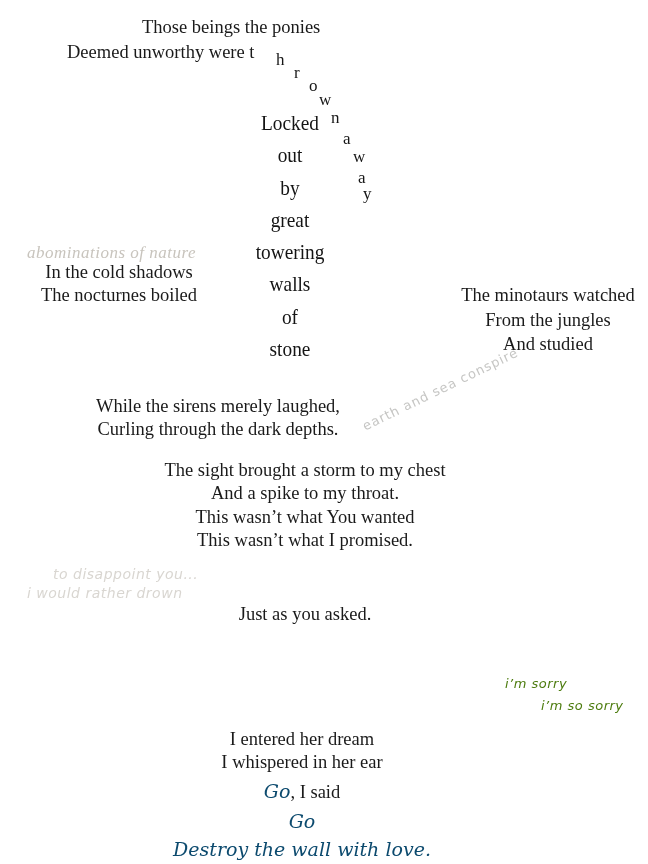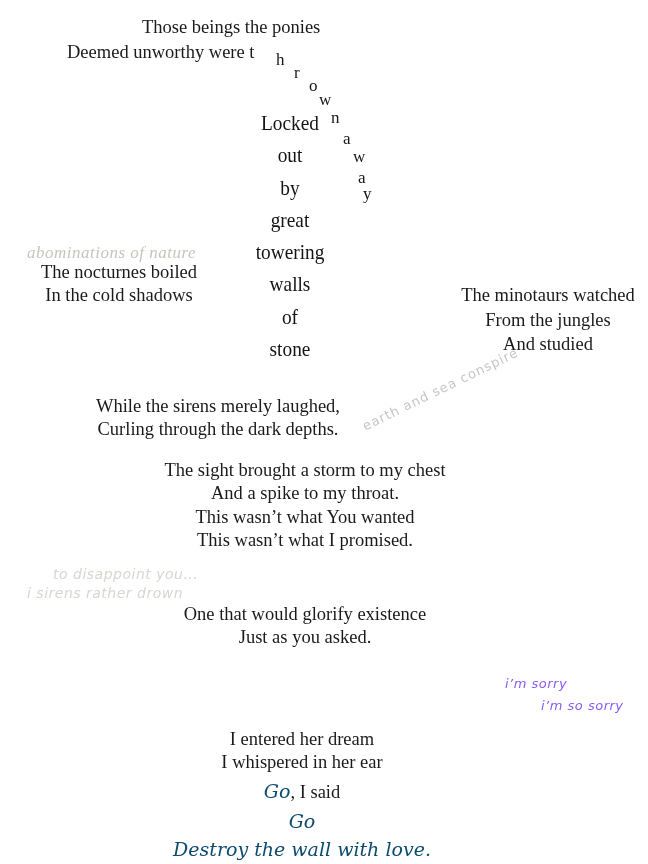--- a/index.html
+++ b/index.html
@@ -57,21 +57,21 @@
   .whisper-conspire {
     left: 355px; top: 383px; width: 165px;
     text-align: center;
     font-family: "DejaVu Sans", sans-serif;
     font-size: 13px; letter-spacing: 1px;
     color: #c6c6c4;
     transform: rotate(-26deg);
   }
   .whisper-drown { left: 27px; top: 565px; font-size: 14px; line-height: 19px; color: #d9d6d1; }
   .whisper-drown .indent { margin-left: 26px; }
-  .whisper-sorry { left: 505px; top: 673px; font-size: 13px; line-height: 22px; color: #8b5cf6; }
+  .whisper-sorry { left: 505px; top: 673px; font-size: 13px; line-height: 22px; color: #4d7c0f; }
   .whisper-sorry .indent { margin-left: 36px; }
 
   
   .stanza { text-align: center; font-size: 18.5px; line-height: 23.3px; }
   .stanza-nocturnes { left: 19px;  top: 261px; width: 200px; }
   .stanza-minotaurs { left: 448px; top: 283px; width: 200px; line-height: 24.5px; }
   .stanza-sirens    { left: 68px;  top: 395px; width: 300px; }
   .stanza-storm     { left: 145px; top: 459px; width: 320px; }
   .stanza-plan      { left: 145px; top: 603px; width: 320px; }
   .stanza-dream     { left: 142px; top: 728px; width: 320px; }
@@ -110,22 +110,22 @@
   <div class="line">great</div>
   <div class="line">towering</div>
   <div class="line">walls</div>
   <div class="line">of</div>
   <div class="line">stone</div>
 </div>
 
 <div class="abs nowrap whisper-italic whisper-abominations">abominations of nature</div>
 
 <div class="abs stanza serif stanza-nocturnes">
+  <div class="line">In the cold shadows</div>
   <div class="line">The nocturnes boiled</div>
-  <div class="line">In the cold shadows</div>
 </div>
 
 <div class="abs stanza serif stanza-minotaurs">
   <div class="line">The minotaurs watched</div>
   <div class="line">From the jungles</div>
   <div class="line">And studied</div>
 </div>
 
 <div class="abs nowrap whisper-conspire">earth and sea conspire</div>
 
@@ -136,25 +136,24 @@
 
 <div class="abs stanza serif stanza-storm">
   <div class="line">The sight brought a storm to my chest</div>
   <div class="line">And a spike to my throat.</div>
   <div class="line">This wasn’t what You wanted</div>
   <div class="line">This wasn’t what I promised.</div>
 </div>
 
 <div class="abs fainthand whisper-drown">
   <div class="line indent">to disappoint you...</div>
-  <div class="line">i sirens rather drown</div>
+  <div class="line">i would rather drown</div>
 </div>
 
 <div class="abs stanza serif stanza-plan">
-  <div class="line">One that would glorify existence</div>
   <div class="line">Just as you asked.</div>
 </div>
 
 <div class="abs fainthand whisper-sorry">
   <div class="line">i’m sorry</div>
   <div class="line indent">i’m so sorry</div>
 </div>
 
 <div class="abs stanza serif stanza-dream">
   <div class="line">I entered her dream</div>

